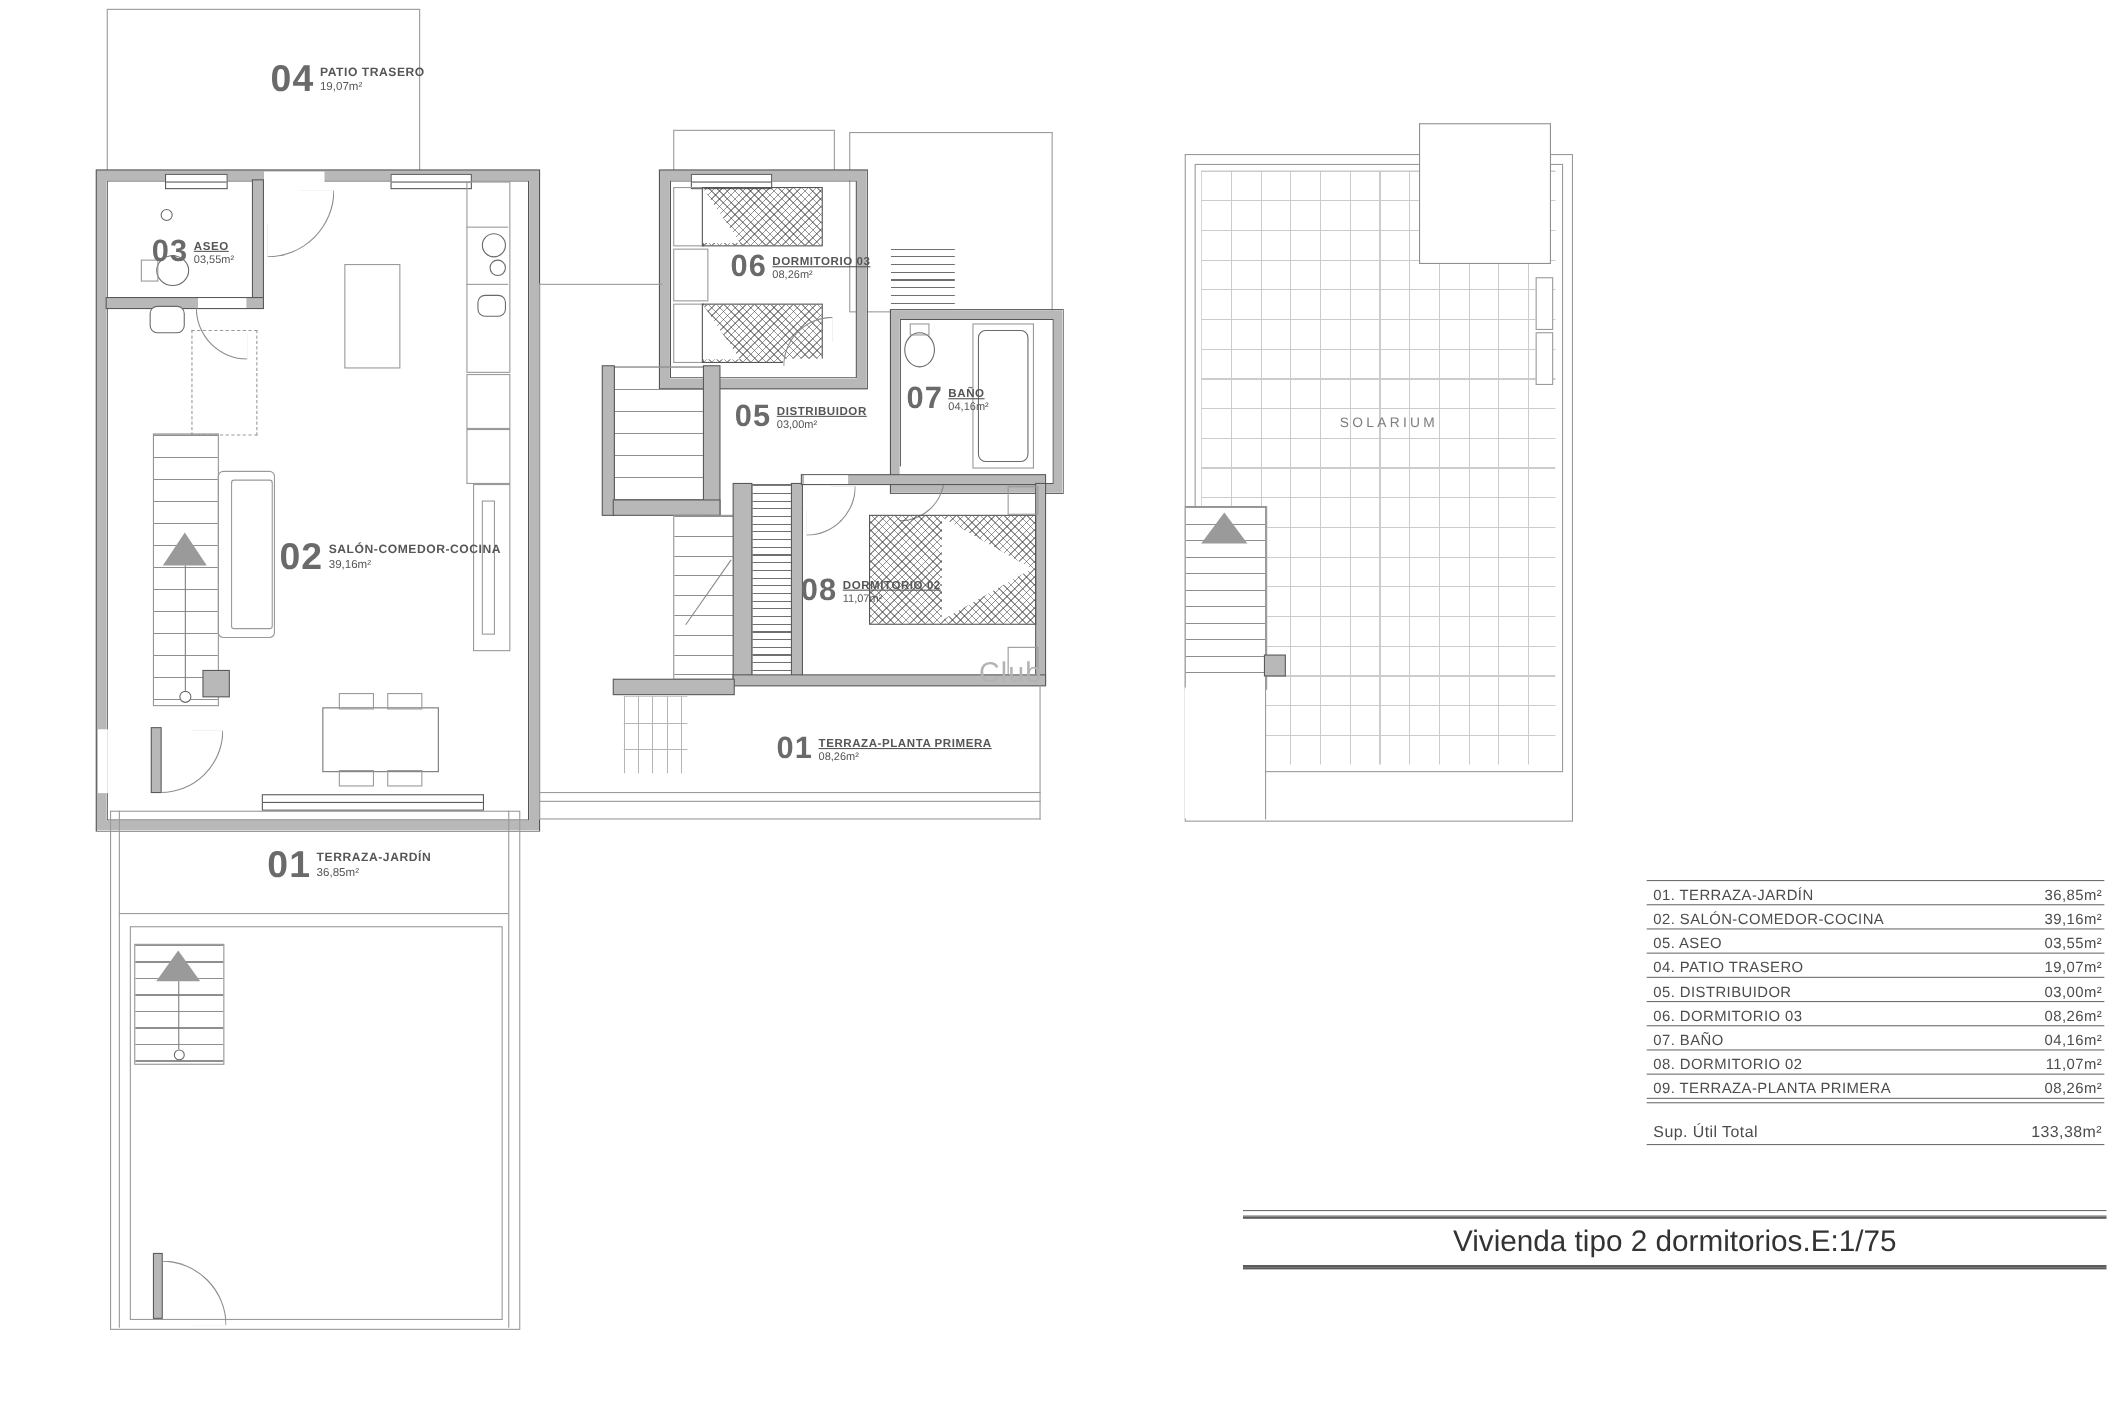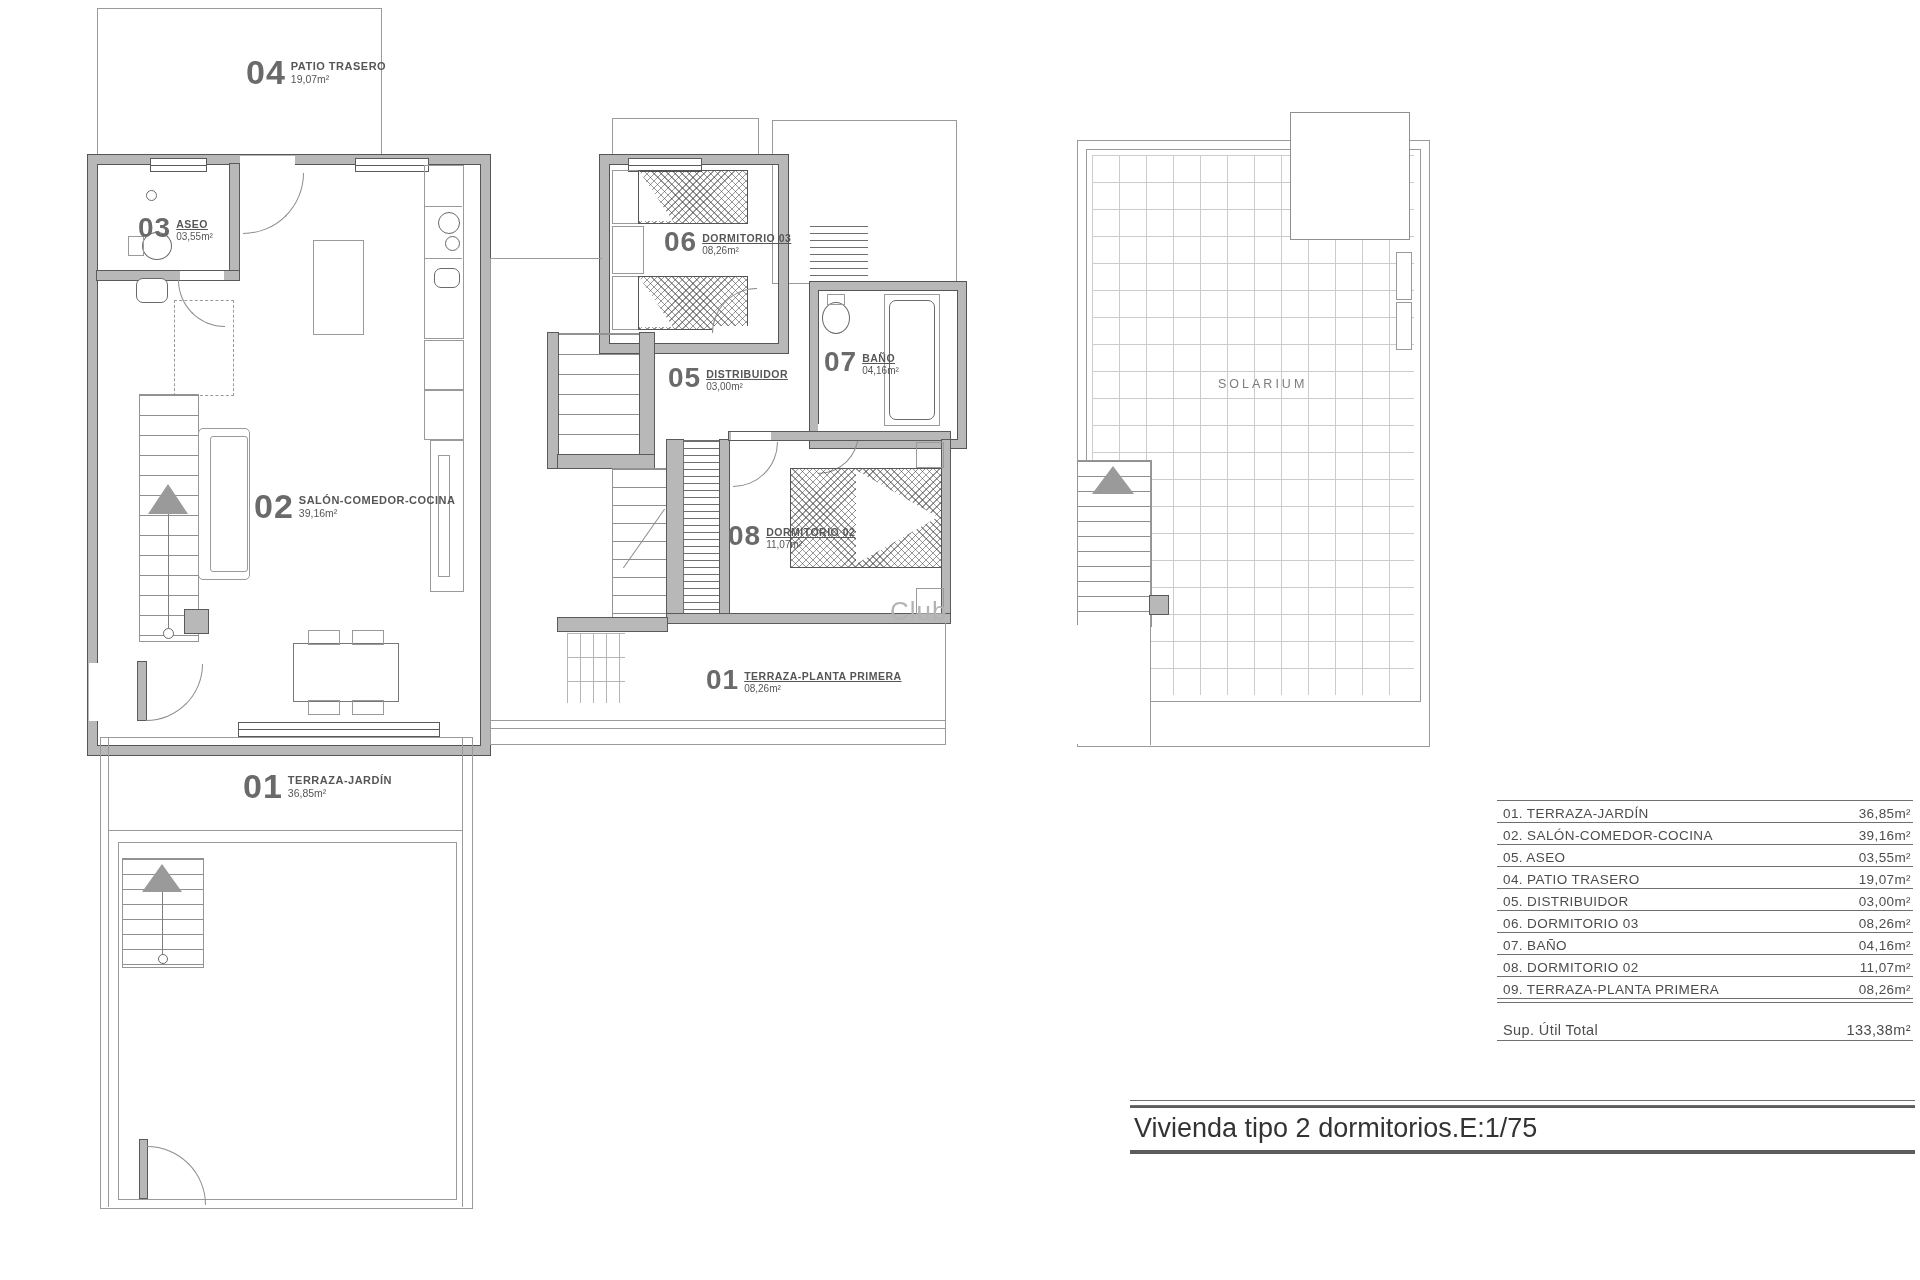--- a/index.html
+++ b/index.html
@@ -67,21 +67,21 @@
   .surf .t-dbl{height:3px;border-bottom:1px solid #6f6f6f;}
   .surf .t-gap{height:13px;}
   .surf .t-total{display:flex;justify-content:space-between;align-items:flex-end;height:22px;
                border-bottom:1px solid #6f6f6f;font-size:14.5px;color:#4c4c4c;letter-spacing:.4px;
                padding:0 2px 2px 6px;}
   
   .tblock{position:absolute;left:1130px;top:1100px;width:785px;}
   .tb-rule{height:2px;background:#5c5c5c;}
   .tb-rule.thin{height:1px;background:#6f6f6f;}
   .tb-title{font-size:42px;color:#333;text-align:center;letter-spacing:1px;padding:4px 0 6px 0;}
-  .tb-row2{display:flex;justify-content:flex-start;align-items:center;font-size:27px;color:#333;
+  .tb-row2{display:flex;justify-content:center;align-items:center;font-size:27px;color:#333;
            padding:5px 4px 6px 4px;}
   .tb-row3{font-size:25px;color:#333;padding:5px 4px 7px 4px;}
 </style>
 </head>
 <body>
 
 <div class="canvas">
 
   <div>
 

